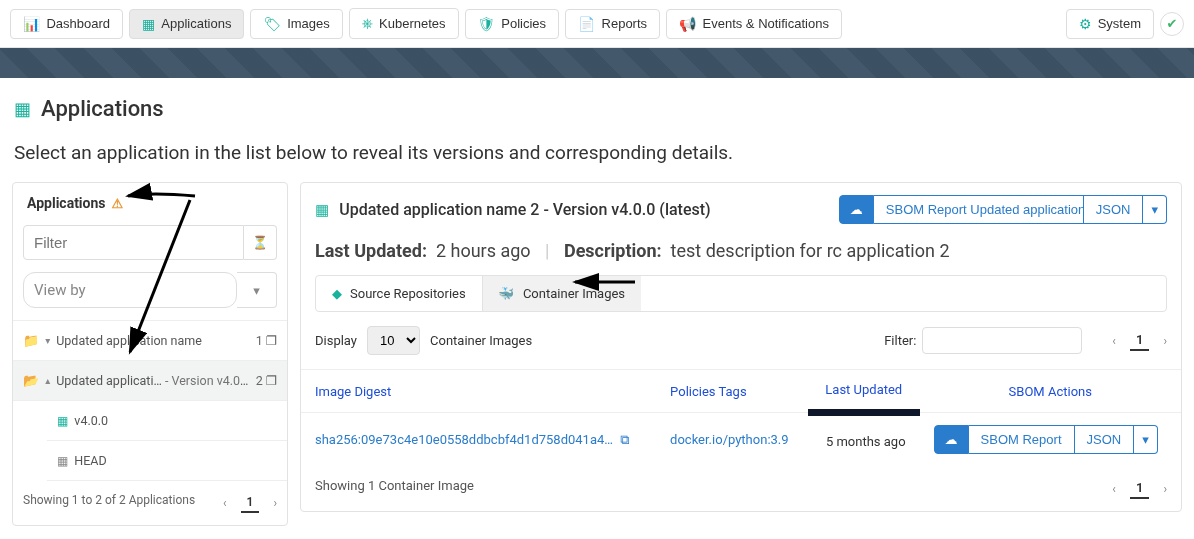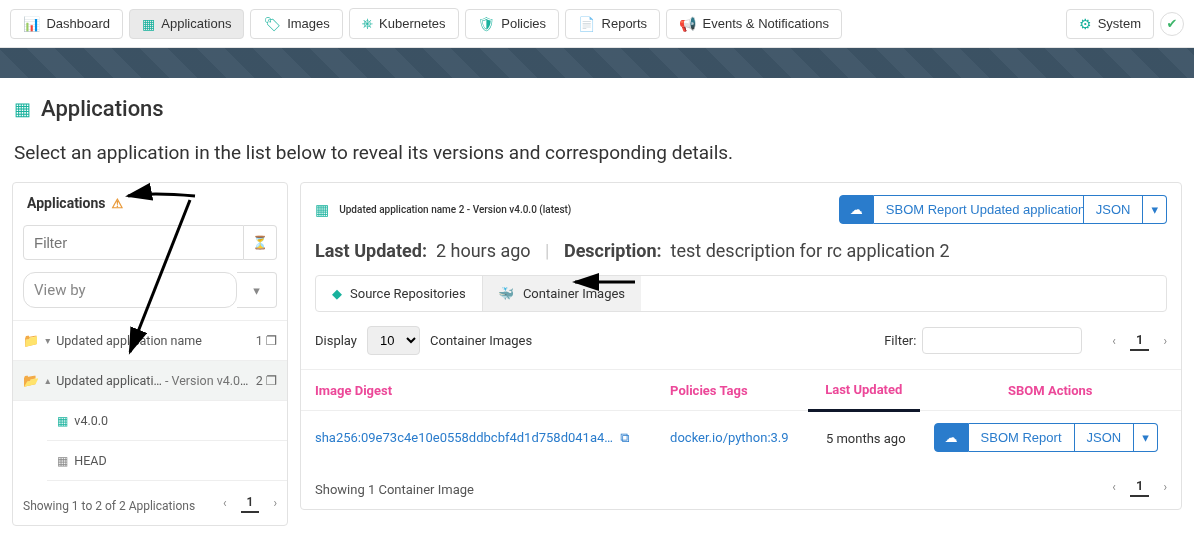--- a/index.html
+++ b/index.html
@@ -39,30 +39,30 @@
   .tree-row { display: flex; align-items: center; padding: 12px 10px; border-bottom: 1px solid #eee; font-size: 12.5px; color: #555; gap: 6px; cursor: pointer; }
   .tree-row.selected { background: #f2f4f3; }
   .tree-row .folder-icon { color: #888; font-size: 13px; }
   .tree-row .chev { color: #888; font-size: 10px; }
   .tree-row .name { flex: 1; white-space: nowrap; overflow: hidden; text-overflow: ellipsis; }
   .tree-row .suffix { color: #737373; }
   .tree-row .count { margin-left: auto; color: #666; display: inline-flex; align-items: center; gap: 3px; }
   .tree-sub { padding-left: 34px; }
   .tree-sub .tree-row { padding: 12px 10px; }
   .tree-sub .grid-icon { color: #888; font-size: 12px; }
-  .left-foot { display: flex; align-items: flex-end; padding: 12px 10px; font-size: 12px; color: #666; gap: 20px; }
+  .left-foot { display: flex; align-items: flex-start; padding: 12px 10px; font-size: 12px; color: #666; gap: 20px; }
   .pager { margin-left: auto; display: flex; align-items: center; gap: 14px; color: #888; }
   .pager .pg { font-weight: 600; color: #333; border-bottom: 2px solid #333; padding: 2px 6px; }
   .pager .ch { cursor: pointer; font-size: 12px; }
 
   
   .right-card { flex: 1; }
   .right-head { display: flex; align-items: center; padding: 12px 14px; gap: 10px; }
   .right-head .grid-icon { color: #18b29d; font-size: 15px; }
-  .right-head .title { font-size: 10px; font-weight: 500; color: #333; flex: 1; }
+  .right-head .title { font-size: 16px; font-weight: 500; color: #333; flex: 1; }
   .btn-group { display: inline-flex; }
   .btn { display: inline-flex; align-items: center; gap: 6px; border: 1px solid #2a7ccc; background: #fff; color: #2a7ccc; padding: 6px 12px; font-size: 13px; cursor: pointer; }
   .btn.primary-icon { background: #2a7ccc; color: #fff; border-radius: 4px 0 0 4px; padding: 6px 10px; }
   .btn.middle { border-left: none; max-width: 210px; white-space: nowrap; overflow: hidden; text-overflow: ellipsis; }
   .btn.json { border-left: none; }
   .btn.caret { border-left: none; border-radius: 0 4px 4px 0; padding: 6px 8px; }
 
   .meta-row { padding: 4px 14px 14px; font-size: 18px; color: #444; }
   .meta-row b { font-weight: 700; }
   .meta-row .sep { color: #ccc; margin: 0 10px; }
@@ -75,29 +75,29 @@
   .tab + .tab { border-left: 1px solid #e2e2e2; }
 
   .toolbar { display: flex; align-items: center; padding: 14px 14px; gap: 10px; font-size: 13px; }
   .toolbar select { border: 1px solid #ddd; border-radius: 4px; padding: 5px 8px; font-size: 13px; }
   .toolbar .filter-input { border: 1px solid #ddd; border-radius: 4px; padding: 5px 8px; width: 160px; }
   .toolbar .filter-wrap { margin-left: auto; display: flex; align-items: center; gap: 6px; }
   .toolbar .pager2 { margin-left: 20px; }
 
   table.data { width: 100%; border-collapse: collapse; font-size: 13px; }
   table.data th, table.data td { text-align: left; padding: 12px 14px; border-top: 1px solid #eee; }
-  table.data th { font-weight: 700; color: #ec4899; background: #fff; }
-  table.data th.hl { border-bottom: 3px solid #0f172a; }
+  table.data th { font-weight: 400; color: #1d4ed8; background: #fff; }
+  table.data th.hl { border-bottom: 7px solid #0f172a; }
   table.data td.link { color: #2a7ccc; }
   table.data td.link a { color: #2a7ccc; text-decoration: none; }
   .copy-icon { color: #2a7ccc; margin-left: 4px; cursor: pointer; }
   .cell-actions .btn-group .btn.primary-icon { border-radius: 4px 0 0 4px; }
   .cell-actions { text-align: center; }
 
-  .right-foot { display: flex; align-items: flex-end; padding: 12px 14px; font-size: 13px; color: #555; }
+  .right-foot { display: flex; align-items: flex-start; padding: 12px 14px; font-size: 13px; color: #555; }
   .right-foot .pager { margin-left: auto; }
 
   
   .annot { position: absolute; pointer-events: none; }
 </style>
 </head>
 <body>
 
 <div class="topnav">
   <button class="nav-btn">

